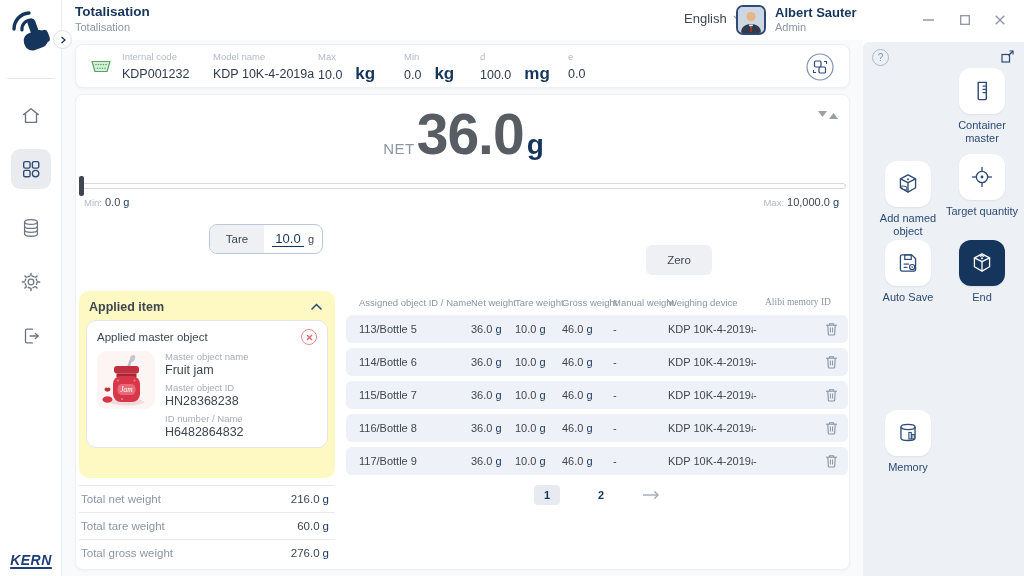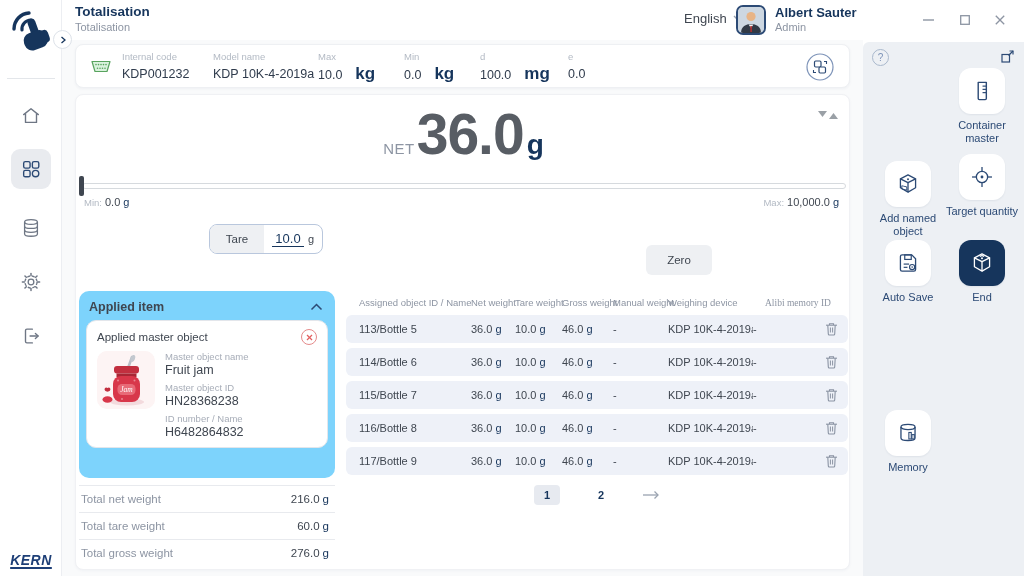--- a/index.html
+++ b/index.html
@@ -64,42 +64,42 @@
   .tare-btn { background:#eef0f3; width:54px; display:flex; align-items:center; justify-content:center;
     font-size:11.5px; color:#3f4650; cursor:pointer; }
   .tare-box { display:flex; align-items:center; padding:0 8px; gap:4px; }
   .tare-input { width:32px; border:none; outline:none; border-bottom:1.5px solid #16355c; color:#16355c;
     font-size:13px; text-align:center; font-family:"Liberation Sans",sans-serif; background:transparent; }
   .tare-unit { font-size:11px; color:#3f4650; }
   .zero-btn { position:absolute; left:570px; top:129px; width:66px; height:30px; background:#eef0f3;
     border:none; border-radius:6px; font-size:11.5px; color:#3f4650; cursor:pointer; font-family:"Liberation Sans",sans-serif;margin-top:21px; }
 
   
-  .applied-panel { position:absolute; left:3px; top:196px; width:256px; height:187px; background:#7dd3fc; border-radius:10px; }
+  .applied-panel { position:absolute; left:3px; top:196px; width:256px; height:187px; background:#fef9c3; border-radius:10px; }
   .applied-head { display:flex; justify-content:space-between; align-items:center; padding:9px 12px 4px 10px; }
   .applied-title { font-size:12.5px; font-weight:bold; color:#3f4650; }
   .applied-card { margin:2px 7px 0 7px; background:#fff; border:1px solid #e3e6eb; border-radius:10px; padding:8px 10px; height:128px; }
   .applied-card-head { display:flex; justify-content:space-between; align-items:center; margin-bottom:6px; }
   .applied-card-title { font-size:11.5px; color:#3f4650; }
   .close-red { width:16px; height:16px; border:1.2px solid #e58b8b; border-radius:50%; display:flex; align-items:center; justify-content:center; cursor:pointer; }
   .applied-body { display:flex; gap:10px; }
   .jam-img { width:58px; height:58px; border-radius:10px; background:#fdf4f4; flex:0 0 58px; }
   .af-label { font-size:9.5px; color:#a7adb8; margin-bottom:1px; }
   .af-value { font-size:12.5px; color:#3f4650; margin-bottom:5px; }
 
   
   .totals { position:absolute; left:3px; top:390px; width:256px; }
   .total-row { display:flex; justify-content:space-between; align-items:center; border-top:1px solid #e8eaee; padding:7px 6px 7px 2px; }
   .total-label { font-size:11.5px; color:#8d95a3; }
   .total-value { font-size:11.5px; color:#3f4650; }
   .total-unit { color:#16355c; margin-left:3px; }
 
   
   .obj-table { position:absolute; left:270px; top:202px; width:502px; }
-  .t-head { display:flex; align-items:flex-end; padding:0 10px 0 13px; font-size:9.5px; color:#8d95a3; margin-bottom:7px; }
+  .t-head { display:flex; align-items:flex-start; padding:0 10px 0 13px; font-size:9.5px; color:#8d95a3; margin-bottom:7px; }
   .t-head > span { white-space:nowrap; }
   .t-row { display:flex; align-items:center; background:#eef1f8; border-radius:6px; height:28px;
     padding:0 10px 0 13px; margin-bottom:5px; font-size:11px; color:#3f4650; }
   .c-id{ width:112px; } .c-net{ width:44px; } .c-tare{ width:47px; } .c-gross{ width:51px; }
   .c-man{ width:55px; } .c-dev{ width:85px; white-space:nowrap; overflow:hidden; } .c-alibi{ width:52px; }
   .c-trash{ flex:1; display:flex; justify-content:flex-end; }
   .u-g { color:#16355c; margin-left:3px; }
   .trash-btn { background:none; border:none; cursor:pointer; padding:0; line-height:0; }
 
   .pagination { position:absolute; left:270px; top:390px; width:502px; display:flex; justify-content:center; align-items:center; gap:28px; }

